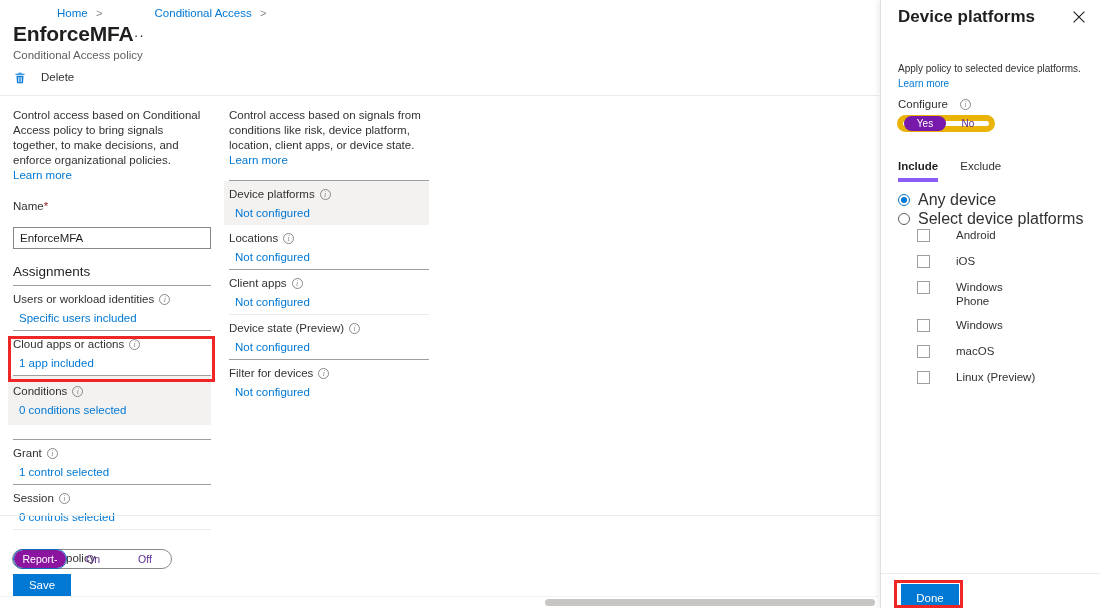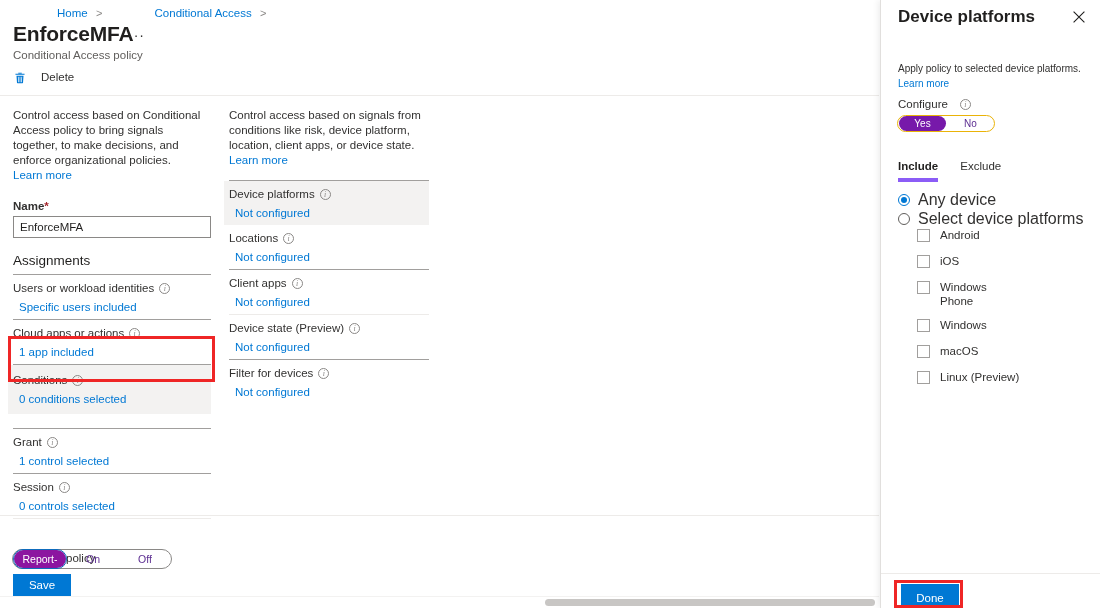--- a/index.html
+++ b/index.html
@@ -57,21 +57,21 @@
 
   
   .col { position: absolute; top: 108px; }
   .col-left  { left: 13px;  width: 198px; }
   .col-mid   { left: 229px; width: 200px; }
 
   .blurb { font-size: 11.5px; line-height: 15px; color: #323130; }
   .blurb a, .inline-link { color: #0078d4; text-decoration: none; cursor: pointer; }
 
   .field-label {
-    font-size: 11.5px; color: #323130; margin-bottom: 4px; font-weight: bold;
+    font-size: 11.5px; color: #323130; margin-bottom: 15px;
   }
   .req { color: #a4262c; }
   .text-input {
     width: 198px; height: 22px;
     border: 1px solid #8a8886; background: #fff;
     font-family: "Liberation Sans", sans-serif;
     font-size: 11.5px; color: #201f1e;
     padding: 0 6px; outline: none;
   }
 
@@ -173,21 +173,21 @@
     font-size: 10px; line-height: 15px; color: #323130;
   }
   .panel-configure-label {
     position: absolute; left: 17px; top: 98px;
     font-size: 11.5px; color: #323130;
     display: flex; align-items: center; gap: 12px;
   }
   .yn-pill {
     position: absolute; left: 16px; top: 115px;
     width: 98px; height: 17px;
-    border: 1px solid #eab308; border-radius: 10px;
+    border: 6px solid #eab308; border-radius: 10px;
     display: flex; align-items: center;
   }
   .yn-opt {
     flex: 1; text-align: center; font-size: 10px;
     color: #5c2d91; cursor: pointer; line-height: 15px;
   }
   .yn-opt.on {
     background: #7719aa; color: #ffffff; border-radius: 9px;
     height: 15px; margin: 0 1px;
   }
@@ -217,21 +217,21 @@
   }
   .radio.checked { border-color: #0078d4; border-width: 1px; }
   .radio.checked::after {
     content: ''; width: 6px; height: 6px; border-radius: 50%;
     background: #0078d4;
   }
   .radio-label { font-size: 16px; color: #323130; }
 
   .cb-row {
     position: absolute; left: 36px;
-    display: flex; align-items: flex-start; gap: 10px; cursor: pointer;
+    display: flex; align-items: flex-start; gap: 26px; cursor: pointer;
   }
   .cb {
     width: 13px; height: 13px; border: 1px solid #a19f9d;
     background: #fff; flex: 0 0 auto; margin-top: 1px;
   }
   .cb-label { font-size: 11.5px; color: #323130; line-height: 14px; }
 
   .panel-footer-rule {
     position: absolute; left: 0; top: 573px; width: 220px;
     height: 1px; background: #edebe9;

